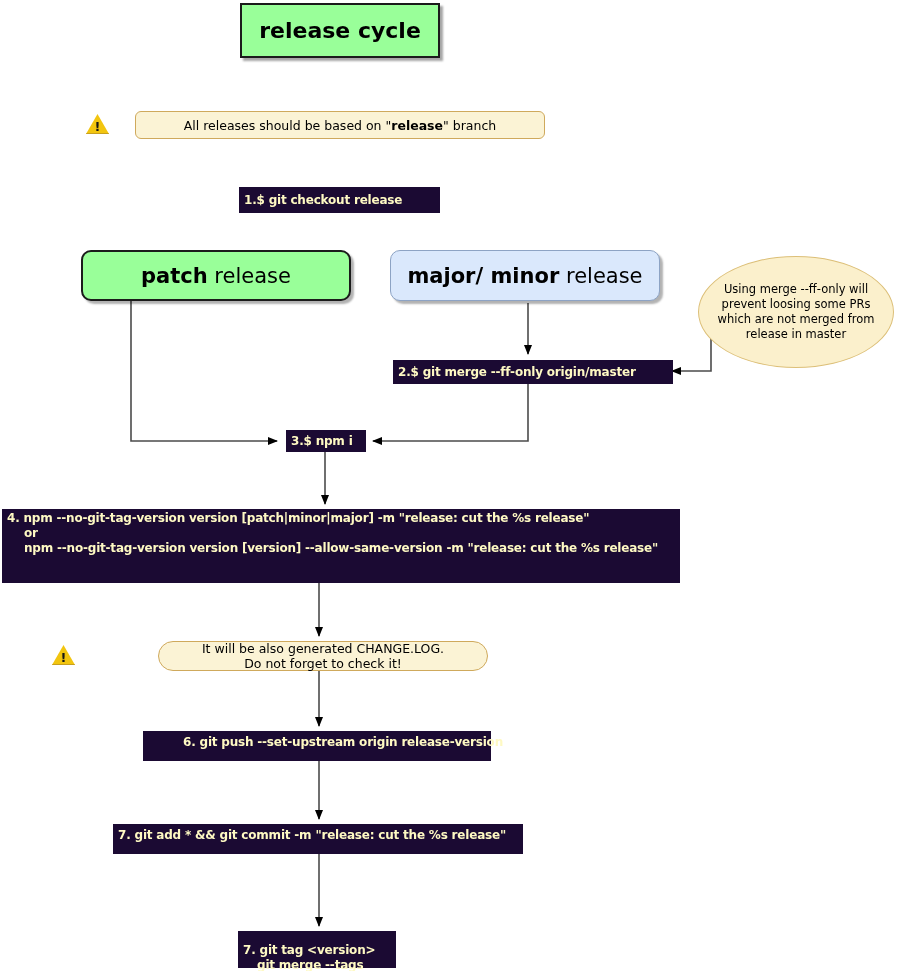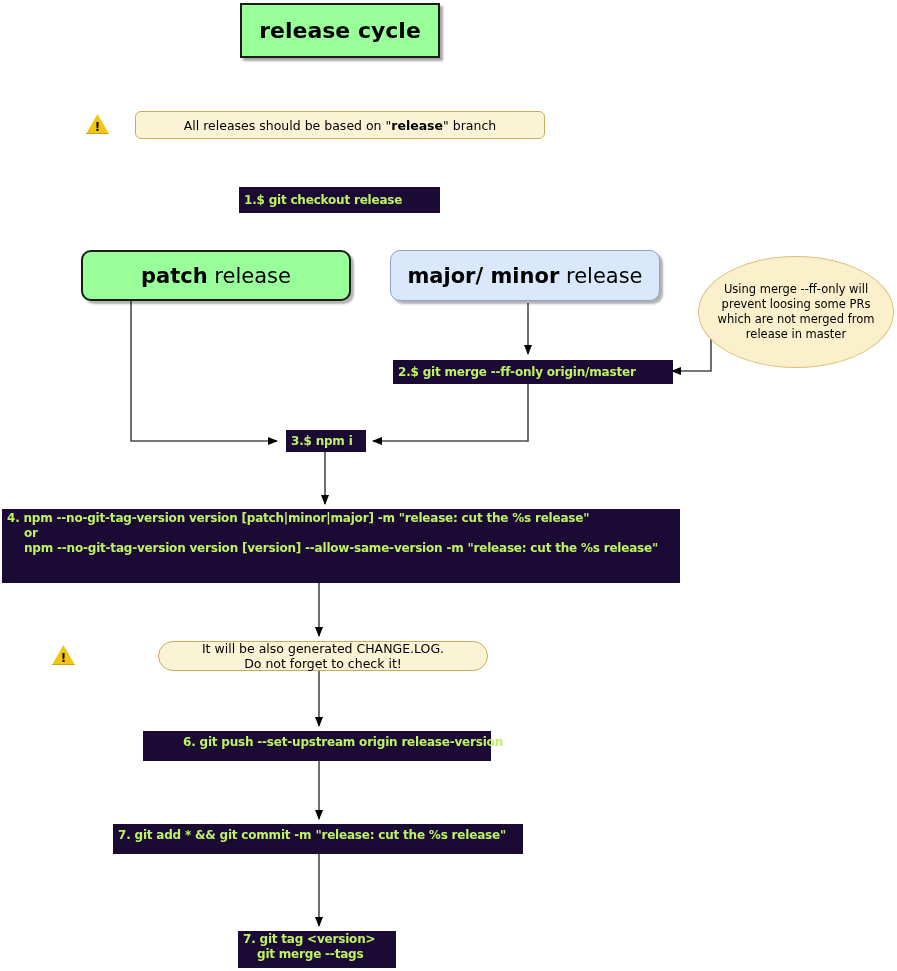--- a/index.html
+++ b/index.html
@@ -4,21 +4,21 @@
 <style>
   html,body{margin:0;padding:0;background:#ffffff;}
   body{
     width:897px;height:971px;position:relative;overflow:hidden;
     font-family:"DejaVu Sans","Liberation Sans",sans-serif;
     color:#000;
   }
   .abs{position:absolute;box-sizing:border-box;}
   
   .cmd{
-    background:#1b0a33;color:#bef264;font-weight:bold;font-size:12px;
+    background:#1b0a33;color:#fef9c3;font-weight:bold;font-size:12px;
     letter-spacing:-0.2px;white-space:pre;line-height:1.25;
     display:flex;align-items:center;padding:2px 5px;
   }
   .cmd.top{align-items:flex-start;padding-top:4px;}
   .cmd.multi{flex-direction:column;align-items:flex-start;justify-content:flex-start;padding-top:2px;}
   .cmd .indent{padding-left:17px;}
   
   .node{
     display:flex;align-items:center;justify-content:center;
     font-size:21px;white-space:pre;
@@ -139,16 +139,16 @@
 </div>
 
 <div class="abs cmd top" style="left:143px;top:731px;width:348px;height:30px;padding-left:40px;">
   <span>6. git push --set-upstream origin release-version</span>
 </div>
 
 <div class="abs cmd top" style="left:113px;top:824px;width:410px;height:30px;">
   <span>7. git add * &amp;&amp; git commit -m "release: cut the %s release"</span>
 </div>
 
-<div class="abs cmd multi" style="left:238px;top:931px;width:158px;height:37px;padding-top:1px;">
+<div class="abs cmd multi" style="left:238px;top:931px;width:158px;height:37px;padding-top:12px;">
   <span>7. git tag &lt;version&gt;</span>
   <span class="indent" style="padding-left:14px;">git merge --tags</span>
 </div>
 
 </body></html>

